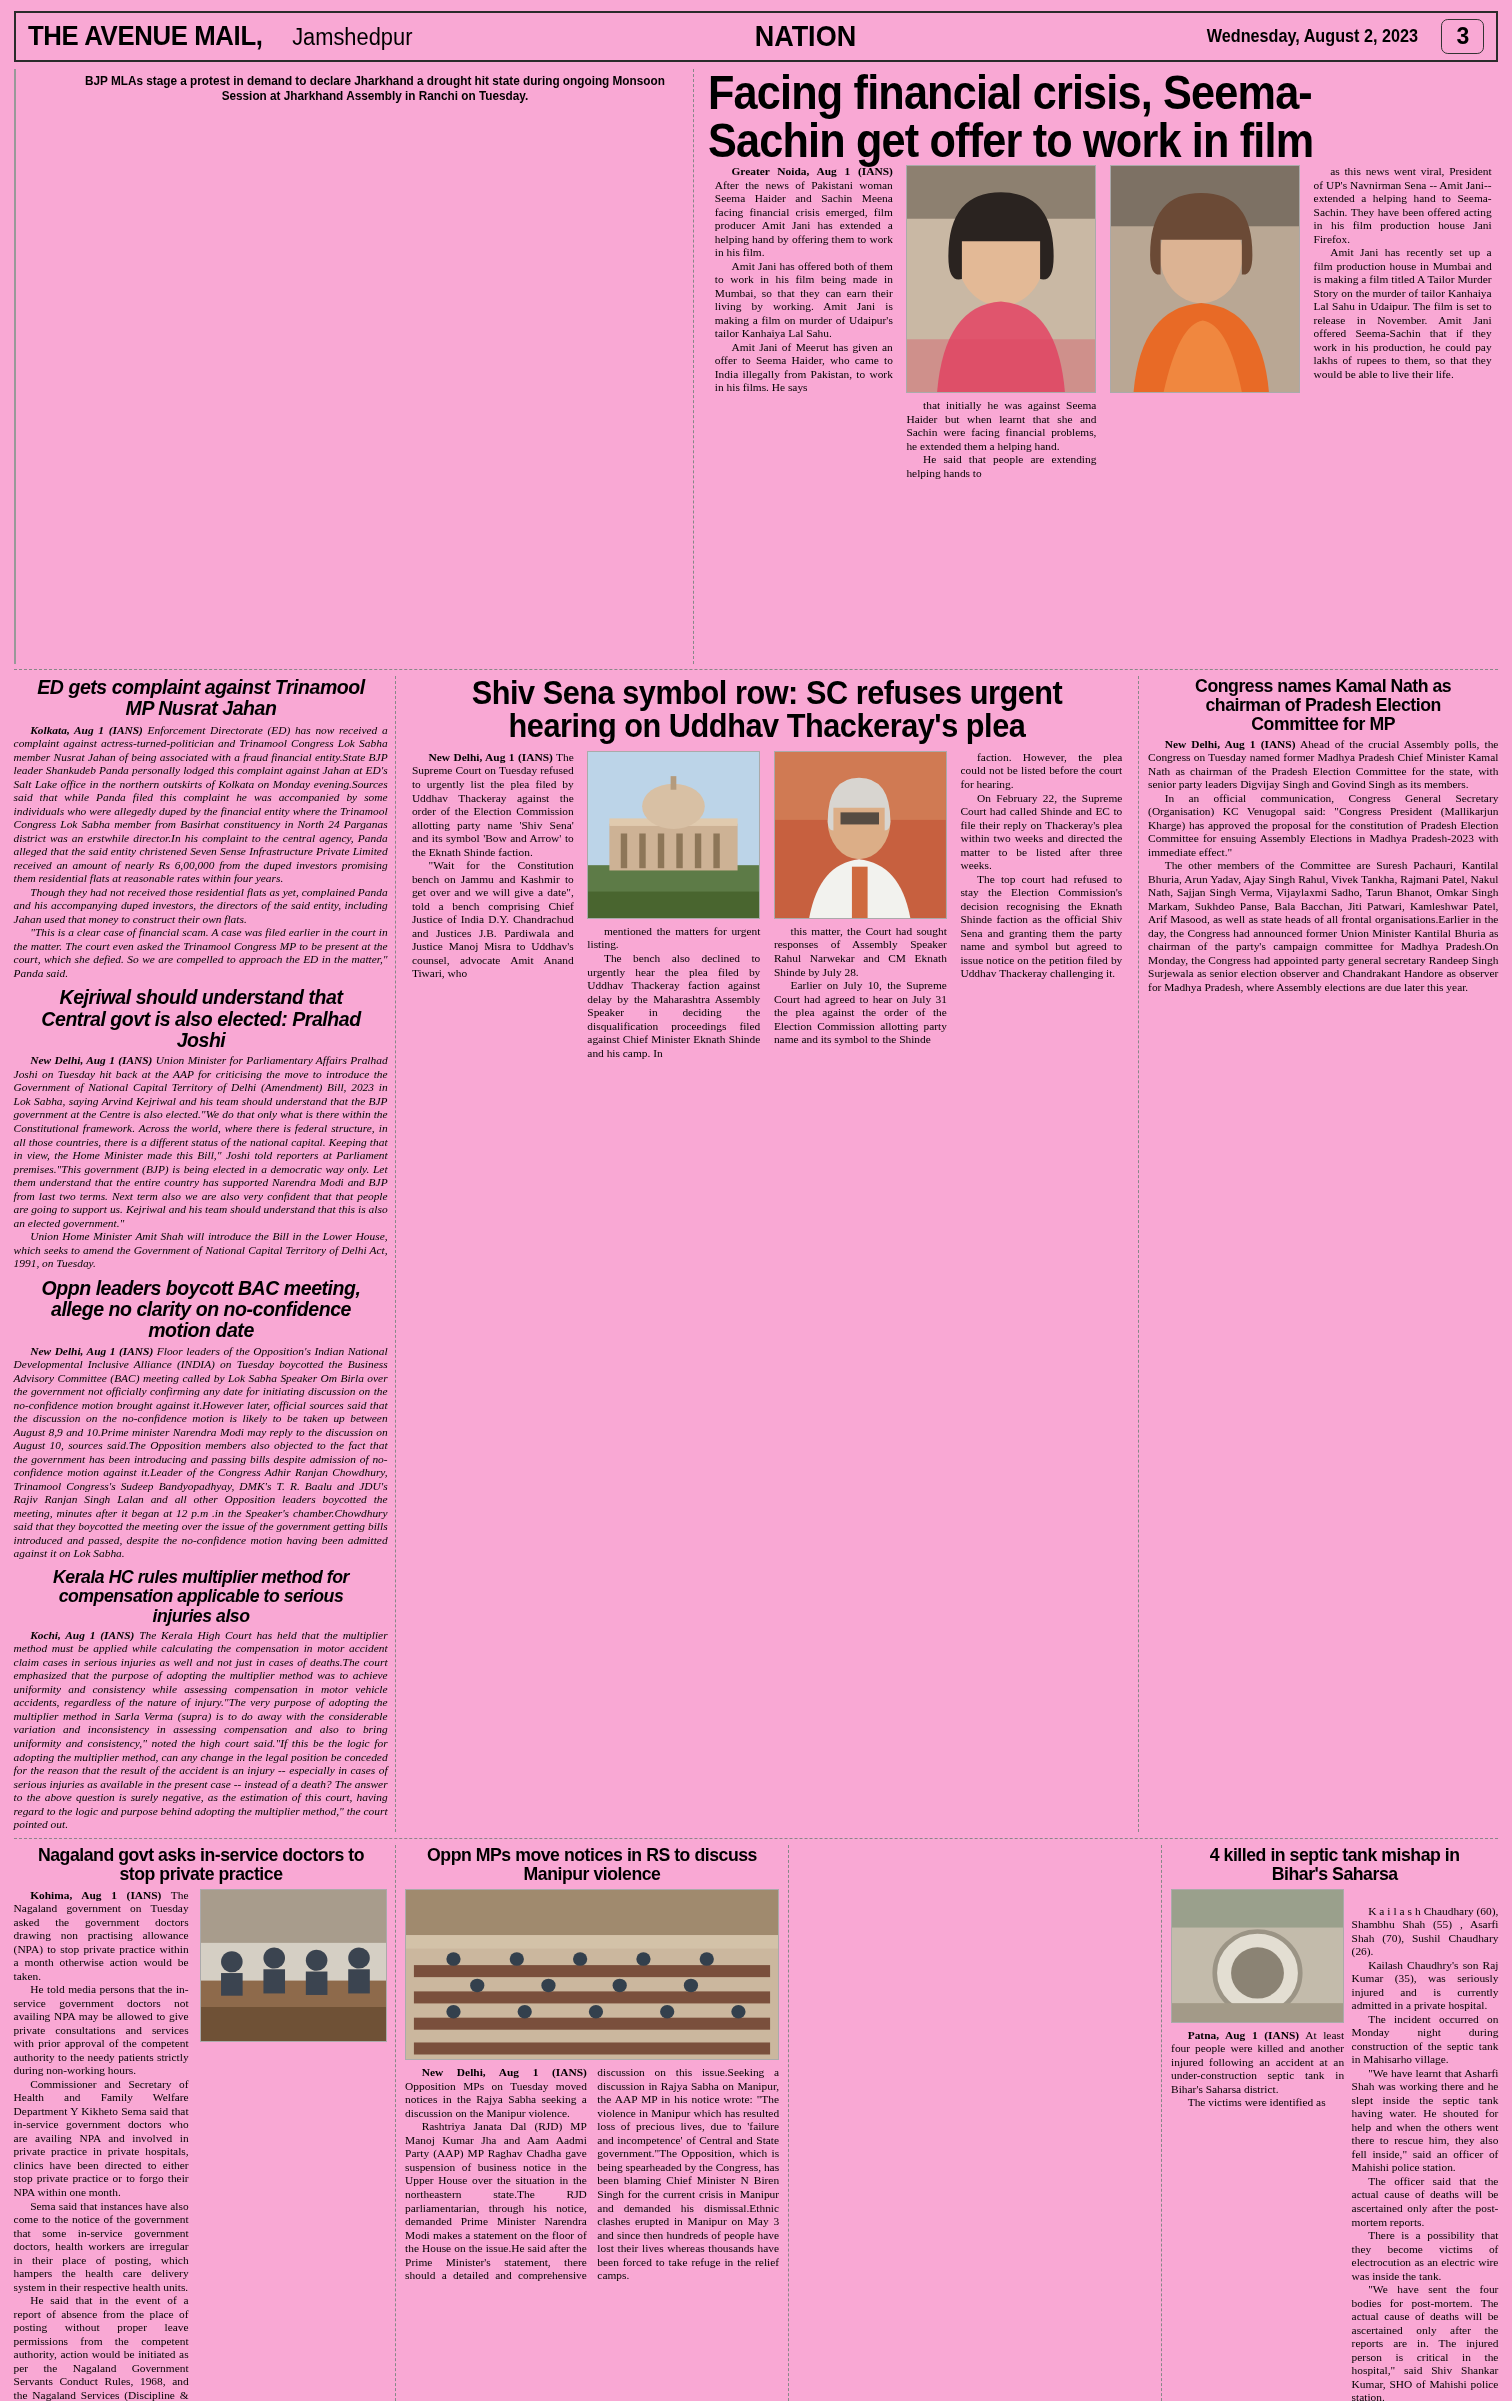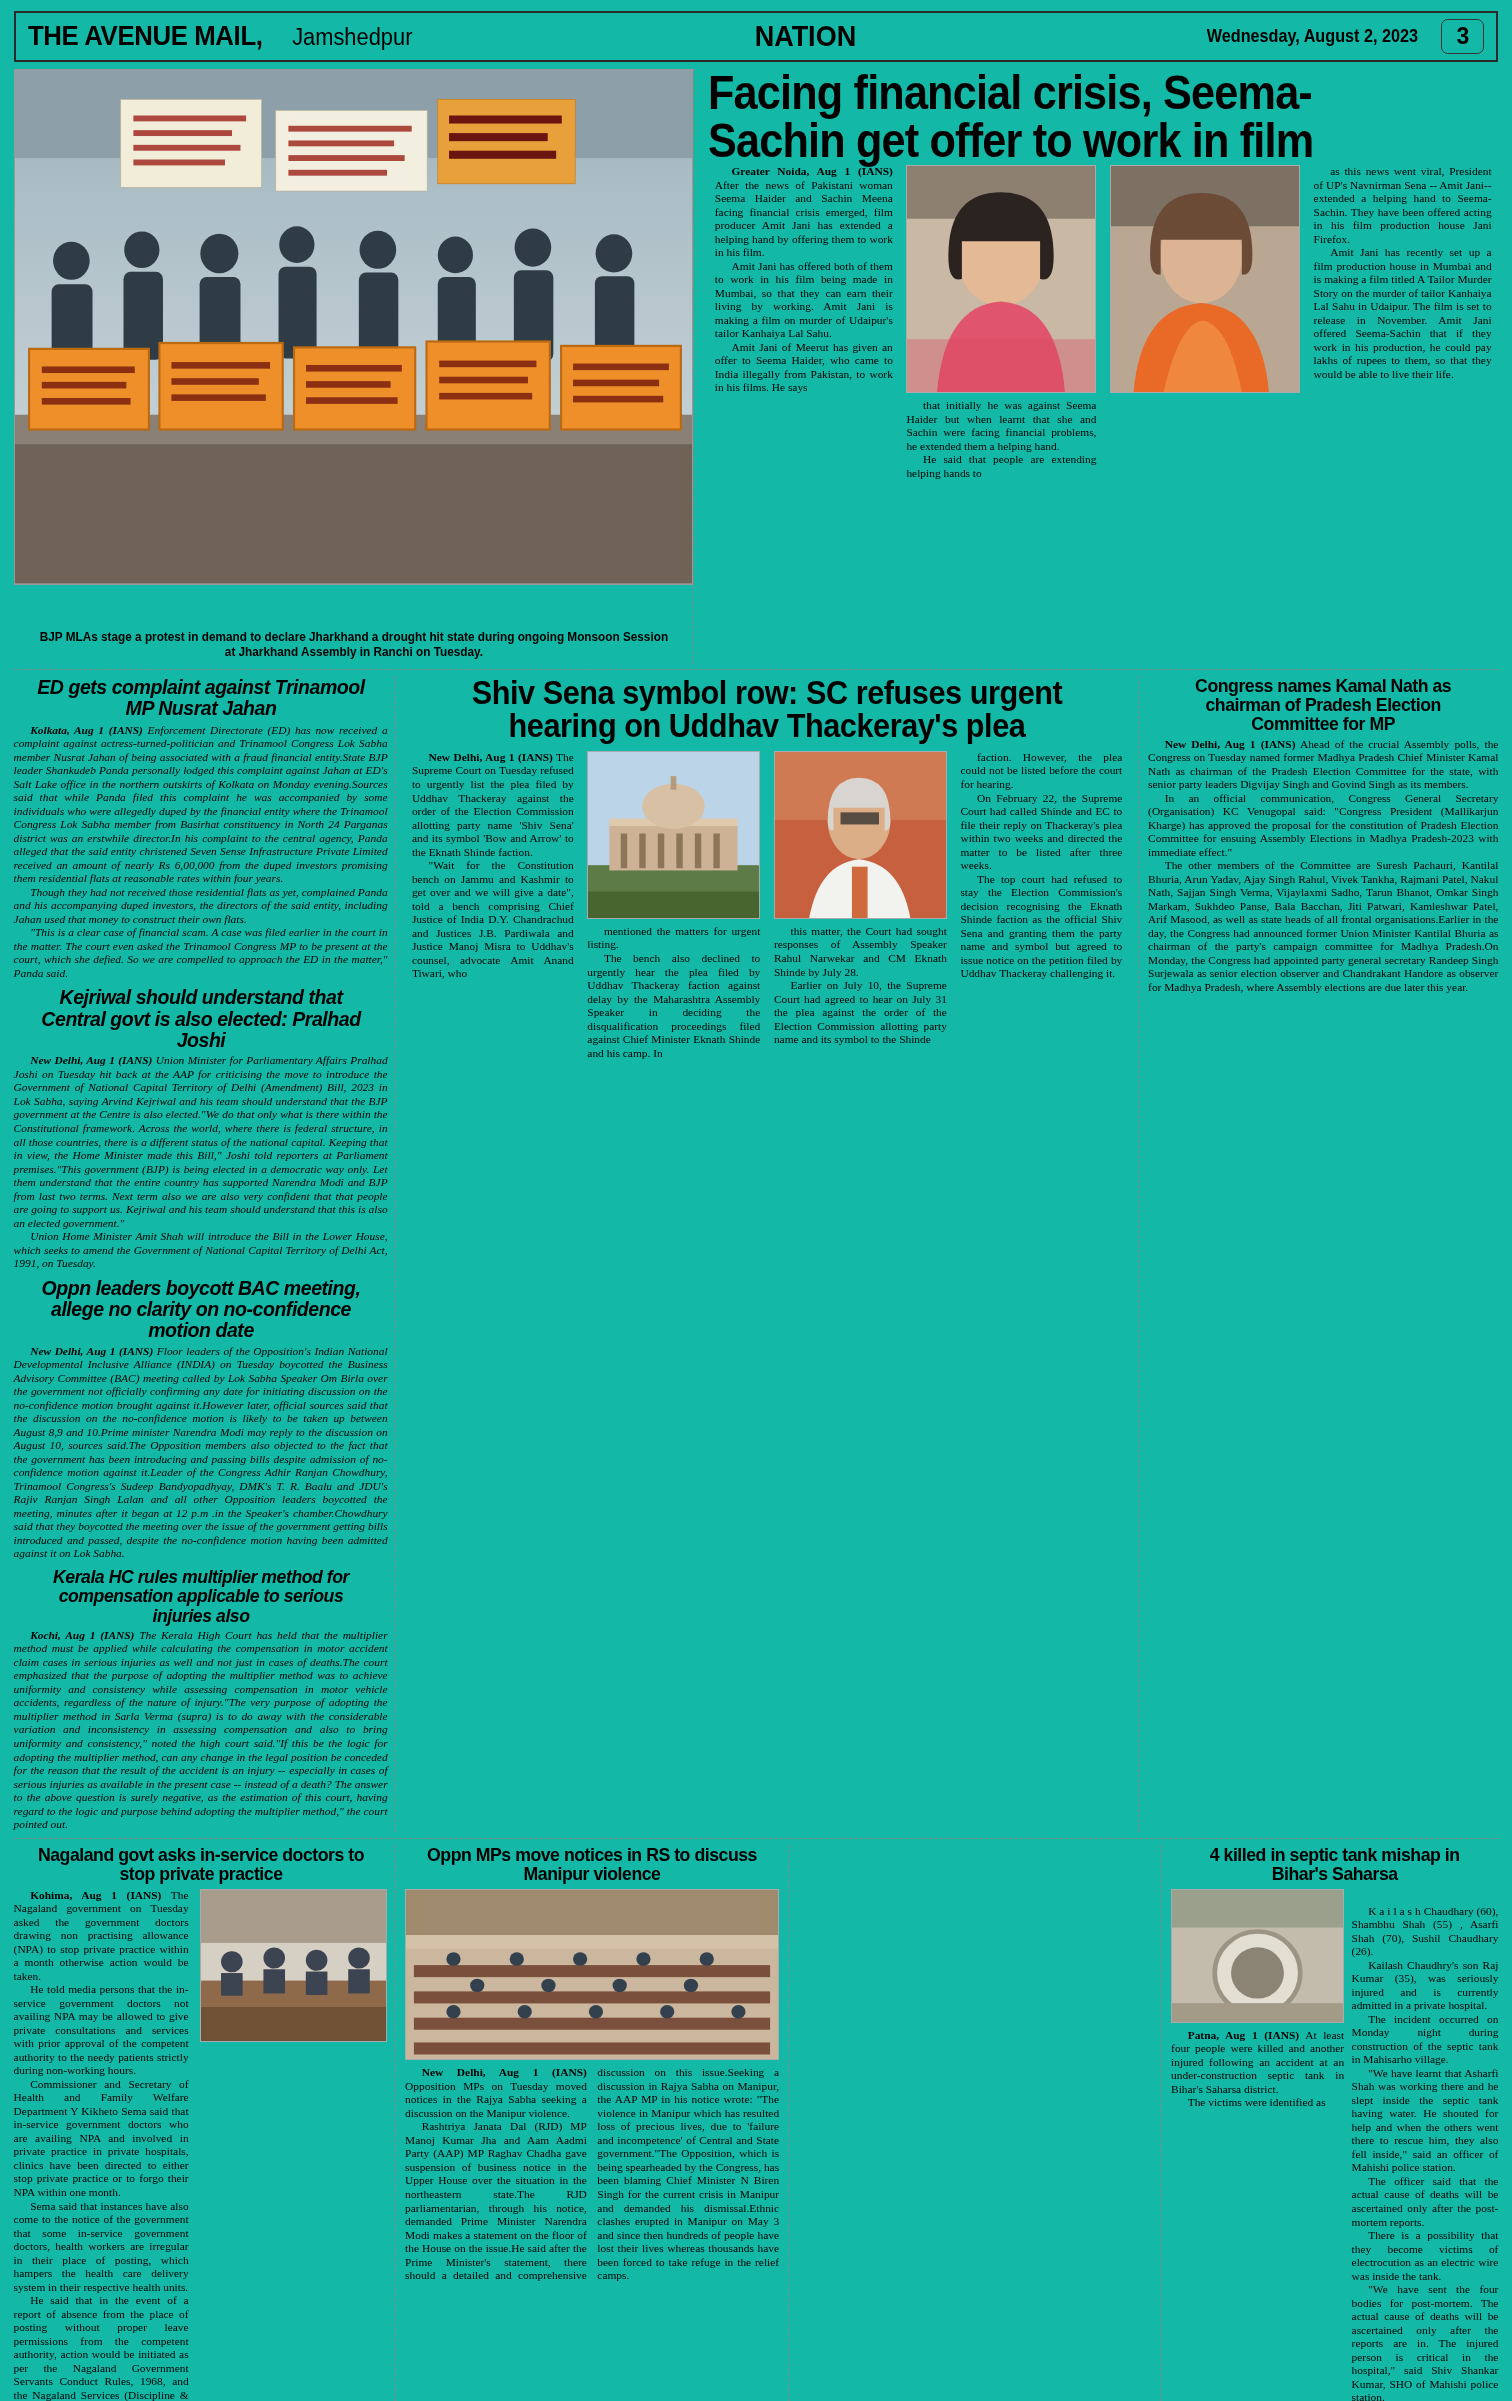--- a/index.html
+++ b/index.html
@@ -1,17 +1,17 @@
 <!DOCTYPE html>
 <html style="font-size:12px"><head>
 <meta charset="utf-8">
 <style>
   html,body{margin:0;padding:0;background:#fff;}
   body{width:1512px;font-family:"Liberation Serif",serif;color:#000;-webkit-font-smoothing:none;}
-  .page{width:1512px;height:2401px;position:relative;background:#14b8a6;box-sizing:border-box;padding:10.5px 13.6px 7.5px 13.6px;}
+  .page{width:1512px;height:2401px;position:relative;background:#f9a8d4;box-sizing:border-box;padding:10.5px 13.6px 7.5px 13.6px;}
 
   
   .masthead{border:2.3px solid #2b2b2b;height:47px;display:flex;align-items:center;padding:0 12px;margin-bottom:7.5px;}
   .mh-left{flex:0 0 auto;display:flex;align-items:baseline;}
   .mh-title{font-family:"Liberation Sans",sans-serif;font-weight:bold;font-size:28px;letter-spacing:-0.4px;transform:scaleX(.92);transform-origin:left;}
   .mh-city{font-family:"Liberation Sans",sans-serif;font-size:23px;margin-left:6.8px;transform:scaleX(.95);}
   .mh-center{flex:1 1 auto;text-align:center;}
   .mh-section{font-family:"Liberation Sans",sans-serif;font-weight:bold;font-size:30px;letter-spacing:0px;transform:scaleX(.9);display:inline-block;}
   .mh-right{flex:0 0 auto;display:flex;align-items:center;gap:12px;}
   .mh-date{font-family:"Liberation Sans",sans-serif;font-weight:bold;font-size:18px;transform:scaleX(.9);}
@@ -23,21 +23,21 @@
   .body p{margin:0;text-indent:16.6px;}
   .dl{font-weight:bold;}
   .vrule{border-left:1.5px dashed #888;}
   .hrule{border-top:1.5px dashed #888;}
 
   .photo{background:#b9c3c8;position:relative;overflow:hidden;border:0.8px solid #999;}
   .cap{font-family:"Liberation Sans",sans-serif;font-weight:bold;font-size:12.4px;text-align:center;line-height:1.22;padding:5.3px 6px 3.8px;transform:scaleX(.95);}
 
   
   .row1{display:flex;height:595px;}
-  .r1-left{width:724px;display:flex;flex-direction:column;gap:40px;}
+  .r1-left{width:724px;display:flex;gap:40px;}
   .r1-right{flex:1;padding-left:13.6px;display:flex;flex-direction:column;}
 
   .lead-photo{flex:1;}
   .lead-hl{font-size:48px;text-align:left;letter-spacing:-0.9px;transform:scaleX(.9);transform-origin:left;line-height:1.0;}
   .col{padding:0 6.8px;}
 
   
   .row2{display:flex;margin-top:4.5px;}
   .c-a{width:374px;font-style:italic;}
   .c-b{width:724px;}

